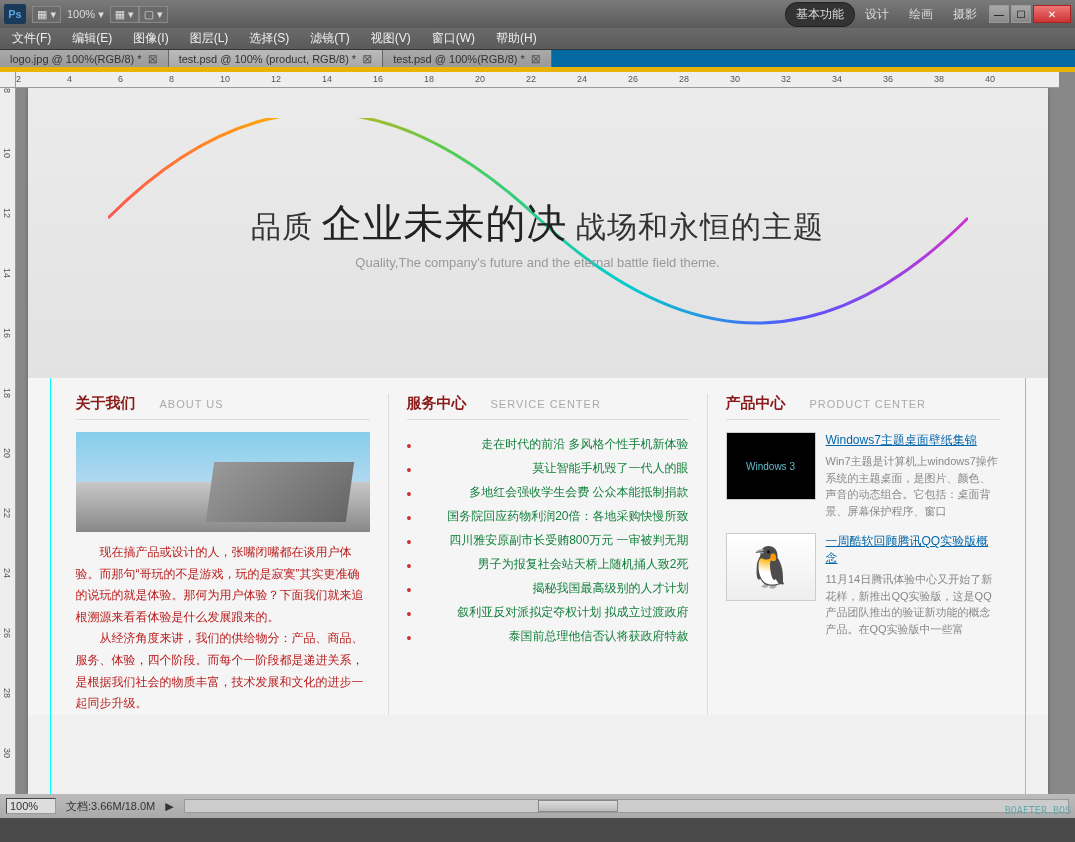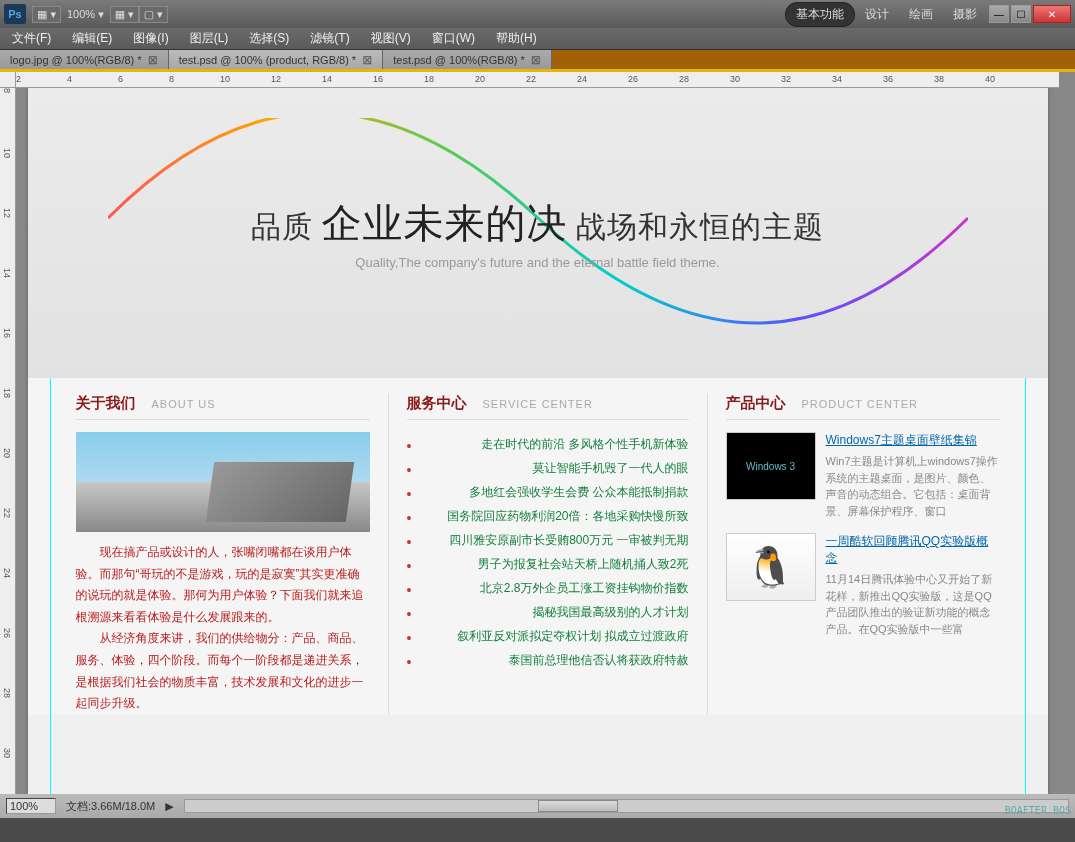--- a/index.html
+++ b/index.html
@@ -12,21 +12,21 @@
 .flex-spacer { flex: 1; }
 .workspace-tab { padding: 3px 10px; color: #ddd; font-size: 12px; border-radius: 12px; }
 .workspace-tab.active { background: #333; border: 1px solid #222; }
 .win-icon { width: 20px; height: 18px; margin-left: 2px; border: 1px solid #999; display: flex; align-items: center; justify-content: center; font-size: 10px; }
 .win-close { background: linear-gradient(#e77,#c33); border-color: #a22; color: #fff; width: 38px; }
 .win-min,.win-max { background: linear-gradient(#aaa,#888); }
 
 .menubar { height: 22px; background: linear-gradient(#6a6a6a,#5a5a5a); display: flex; align-items: center; padding: 0 6px; gap: 9px; border-bottom: 1px solid #333; }
 .menu-item { color: #eee; font-size: 12px; padding: 2px 6px; }
 
-.doctabs { height: 22px; background: #a16207; display: flex; align-items: stretch; border-bottom: 3px solid #eab308; }
+.doctabs { height: 22px; background: #0369a1; display: flex; align-items: stretch; border-bottom: 5px solid #eab308; }
 .doctab { padding: 3px 10px; color: #333; font-size: 11px; display: flex; align-items: center; gap: 6px; border-right: 1px solid #666; background: linear-gradient(#aaa,#999); }
 .doctab.active { background: linear-gradient(#bbb,#a8a8a8); }
 .doctab .close { color: #555; font-size: 12px; }
 
 .workarea { position: relative; height: 746px; background: #888; }
 .ruler-h { position: absolute; top: 0; left: 16px; right: 16px; height: 16px; background: #eee; border-bottom: 1px solid #999; overflow: hidden; }
 .ruler-h .tick { position: absolute; top: 2px; font-size: 9px; color: #555; }
 .ruler-v { position: absolute; top: 16px; left: 0; width: 16px; bottom: 24px; background: #eee; border-right: 1px solid #999; }
 .ruler-v .tick { position: absolute; left: 2px; font-size: 9px; color: #555; writing-mode: vertical-rl; }
 .corner { position: absolute; top: 0; left: 0; width: 16px; height: 16px; background: #eee; border-right: 1px solid #999; border-bottom: 1px solid #999; }
@@ -40,21 +40,21 @@
 .wave { position: absolute; width: 860px; height: 210px; top: 30px; left: 50%; transform: translateX(-50%); }
 .hero-title { font-family: "STXingkai","KaiTi",serif; font-size: 30px; color: #333; letter-spacing: 1px; z-index: 1; }
 .hero-title .big { font-size: 40px; color: #222; }
 .hero-sub { color: #999; font-size: 13px; margin-top: 4px; z-index: 1; }
 
 .cols { display: flex; padding: 16px 30px 0; gap: 0; background: #f5f5f5; }
 .col { padding: 0 18px; }
 .col.c1 { width: 330px; }
 .col.c2 { width: 320px; border-left: 1px solid #ddd; border-right: 1px solid #ddd; }
 .col.c3 { flex: 1; }
-.sec-hd { display: flex; align-items: baseline; gap: 16px; border-bottom: 1px solid #ddd; padding-bottom: 6px; margin-bottom: 12px; }
+.sec-hd { display: flex; align-items: baseline; gap: 24px; border-bottom: 1px solid #ddd; padding-bottom: 6px; margin-bottom: 12px; }
 .sec-hd .cn { color: #8a1a1a; font-size: 15px; font-weight: bold; }
 .sec-hd .en { color: #aaa; font-size: 11px; letter-spacing: 1px; }
 .about-img { width: 100%; height: 100px; background: linear-gradient(180deg,#87ceeb 0%,#b0d8f0 50%,#c8c8c8 50%,#888 100%); margin-bottom: 10px; position: relative; }
 .about-img::after { content: ""; position: absolute; right: 20px; top: 30px; width: 140px; height: 60px; background: linear-gradient(135deg,#999,#666); transform: skewX(-8deg); }
 .about-txt { color: #b91c1c; line-height: 1.8; text-indent: 2em; font-size: 12px; }
 .svc-list { list-style: none; }
 .svc-list li { color: #15803d; line-height: 2; padding-left: 14px; position: relative; font-size: 12px; text-align: right; }
 .svc-list li::before { content: "•"; color: #c33; position: absolute; left: 0; font-size: 14px; }
 .prod-item { display: flex; gap: 10px; margin-bottom: 14px; }
 .prod-thumb { width: 90px; height: 68px; background: #000; flex-shrink: 0; border: 1px solid #ccc; display: flex; align-items: center; justify-content: center; color: #6bc; font-size: 10px; }
@@ -193,21 +193,20 @@
               <span class="cn">服务中心</span>
               <span class="en">SERVICE CENTER</span>
             </div>
           <ul class="svc-list" id="svc">
               <li>走在时代的前沿 多风格个性手机新体验</li>
               <li>莫让智能手机毁了一代人的眼</li>
               <li>多地红会强收学生会费 公众本能抵制捐款</li>
               <li>国务院回应药物利润20倍：各地采购快慢所致</li>
               <li>四川雅安原副市长受贿800万元 一审被判无期</li>
               <li>男子为报复社会站天桥上随机捅人致2死</li>
-              <li>北京2.8万外企员工涨工资挂钩物价指数</li>
               <li>揭秘我国最高级别的人才计划</li>
               <li>叙利亚反对派拟定夺权计划 拟成立过渡政府</li>
               <li>泰国前总理他信否认将获政府特赦</li>
             </ul>
         </div>
         <div class="col c3">
           <div class="sec-hd">
               <span class="cn">产品中心</span>
               <span class="en">PRODUCT CENTER</span>
             </div>

